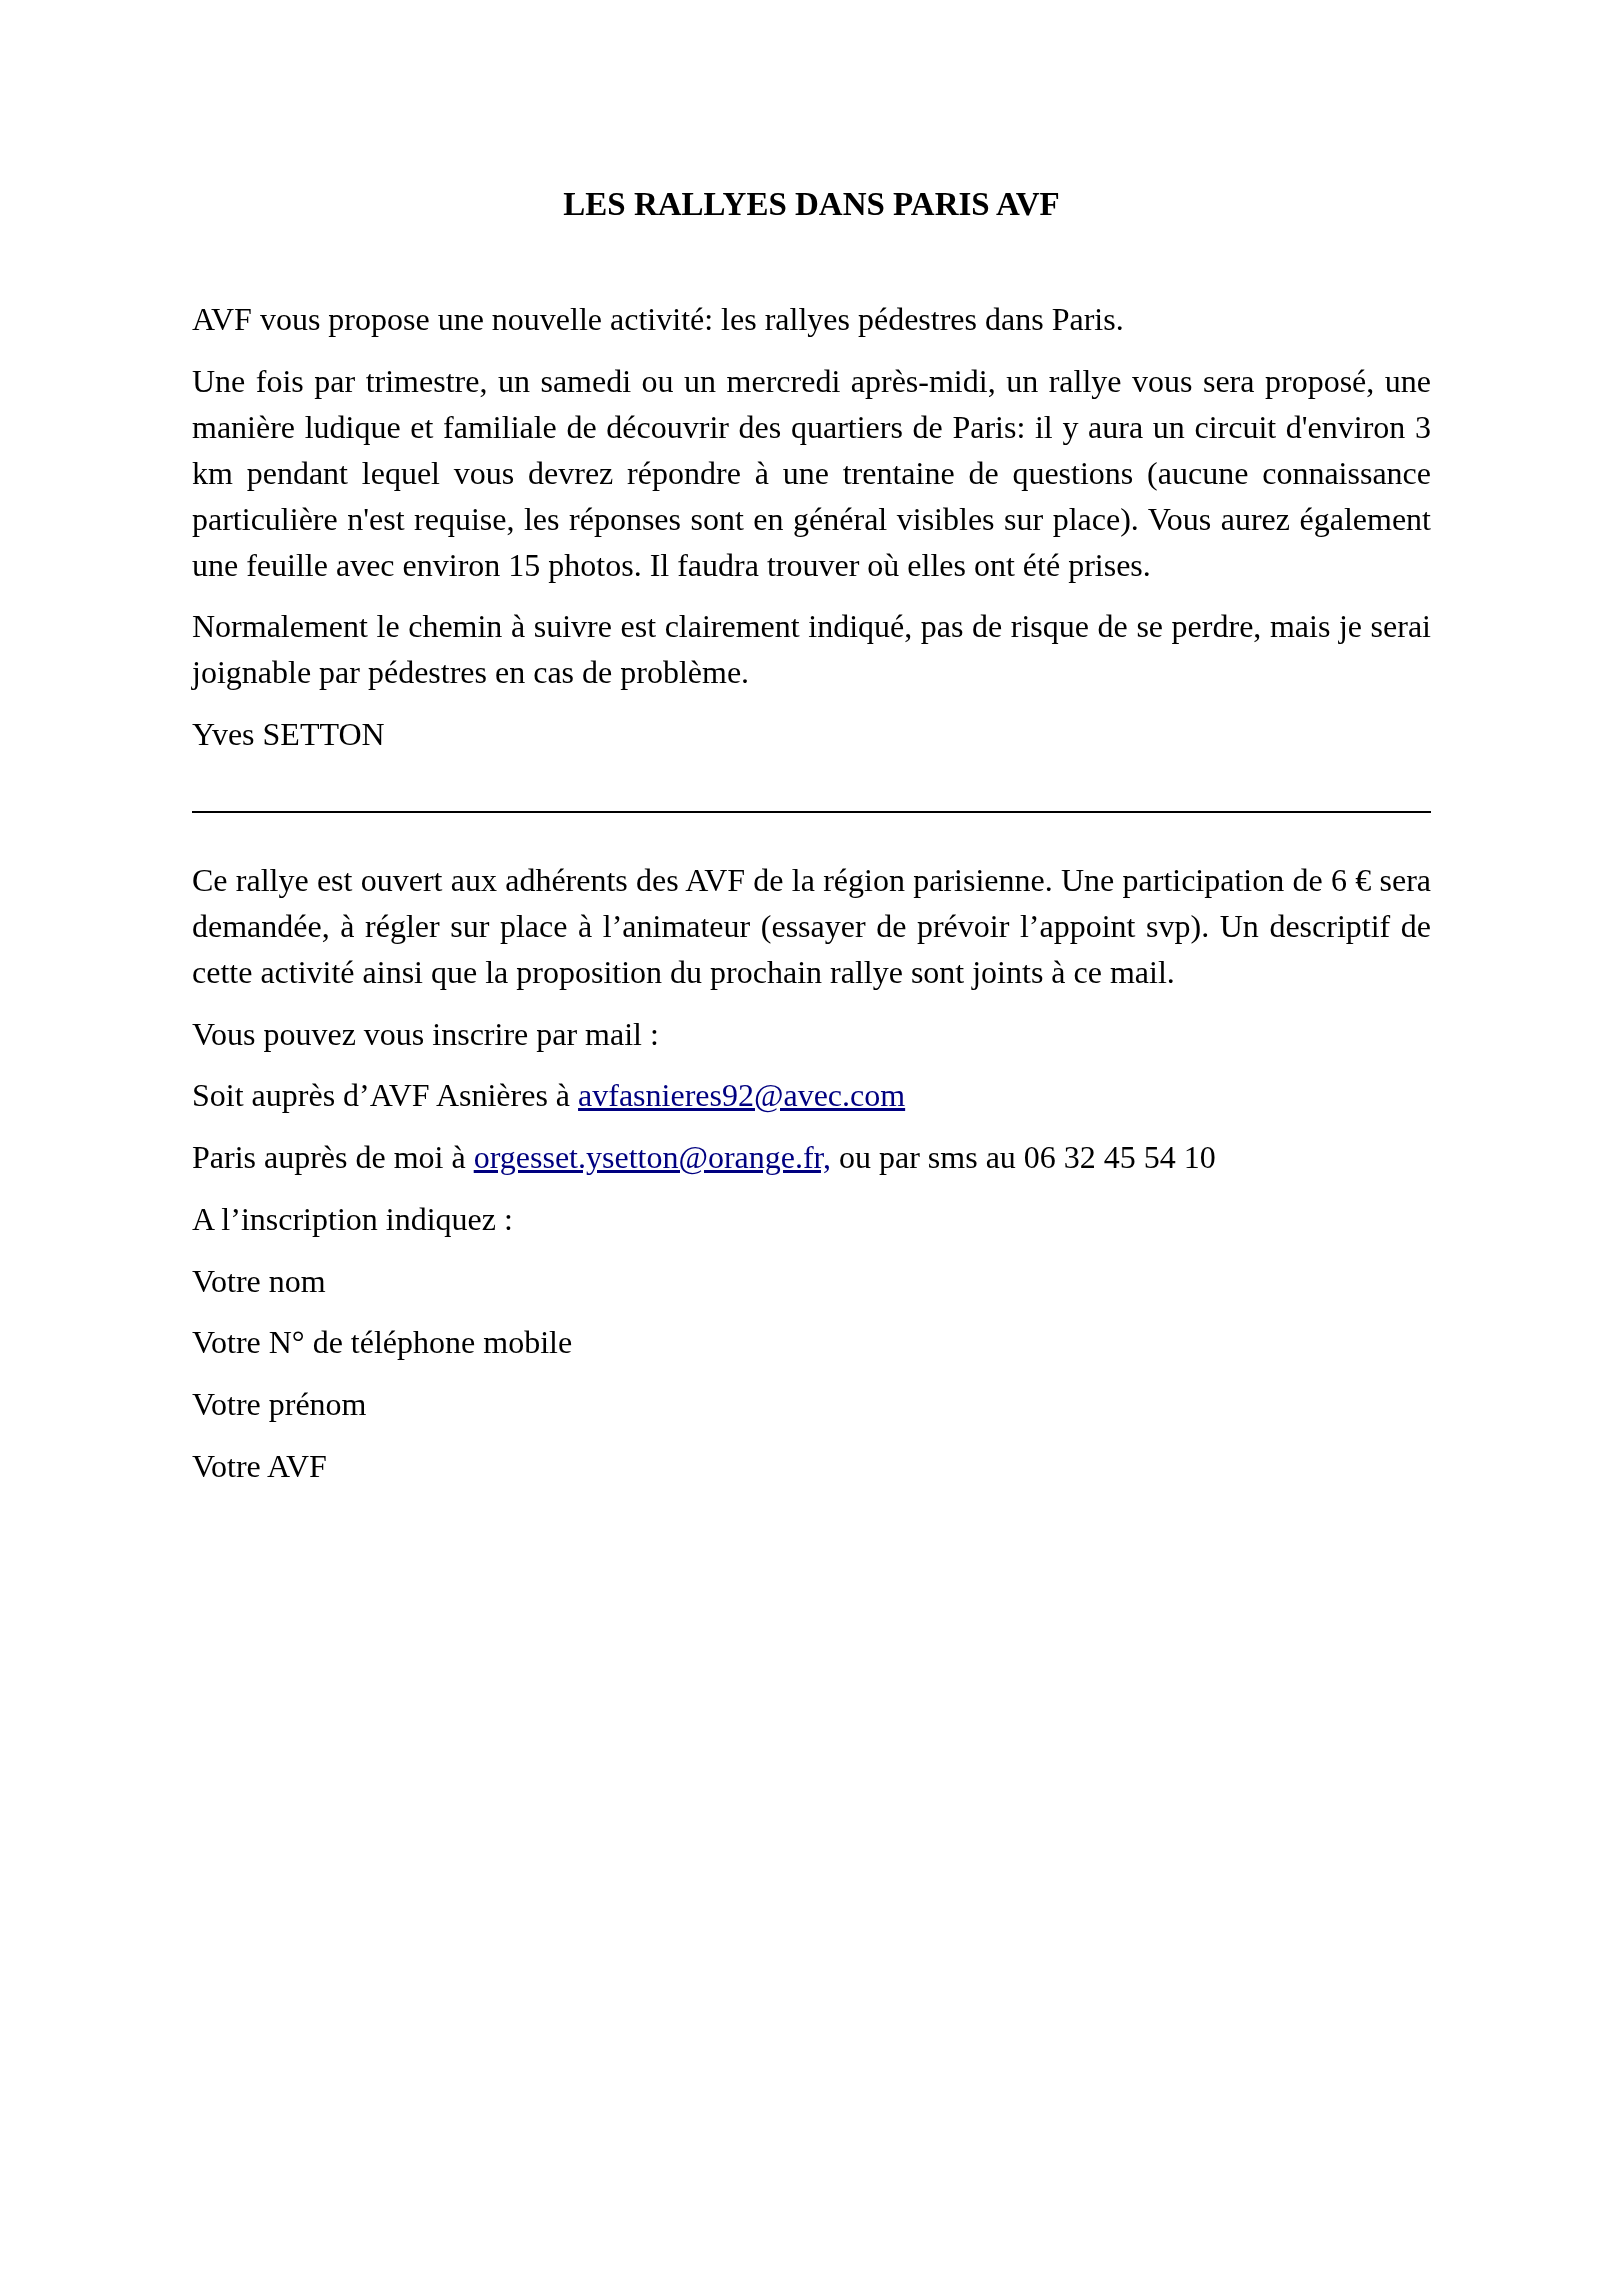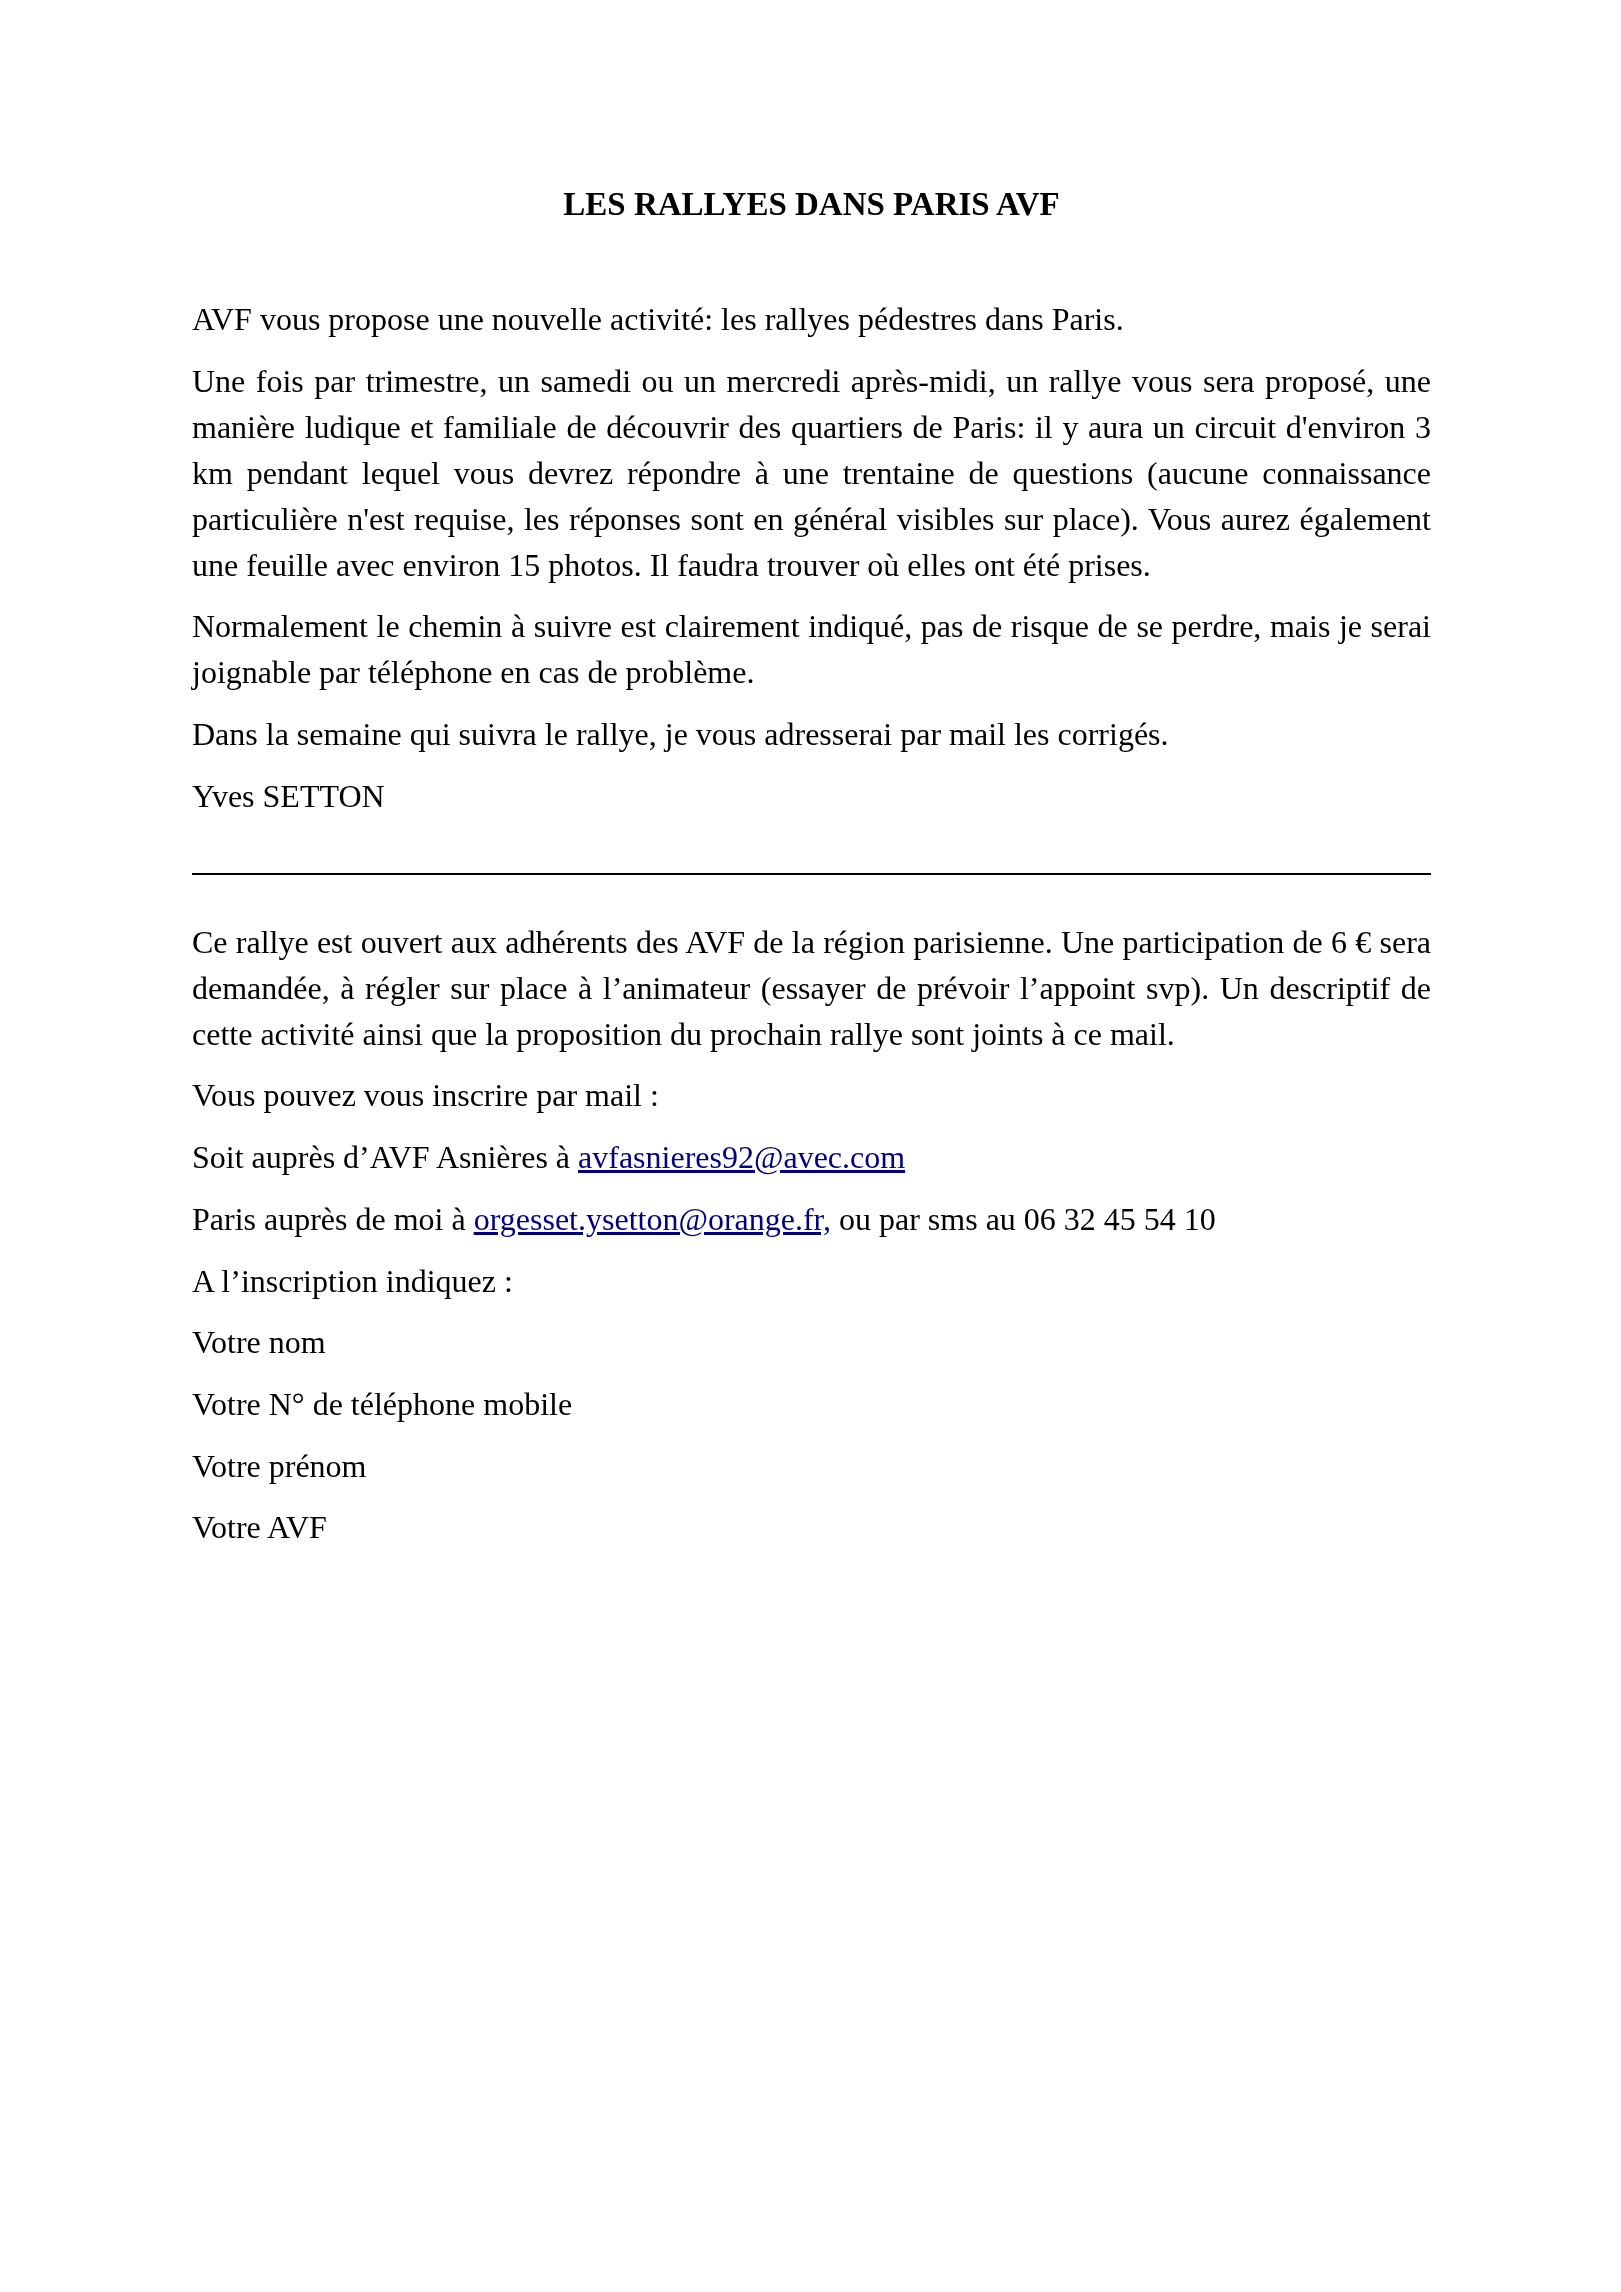--- a/index.html
+++ b/index.html
@@ -49,24 +49,23 @@
 <body>
 
 <div class="page">
 
   <h1 class="doc-title">LES RALLYES DANS PARIS AVF</h1>
 
   <p>AVF vous propose une nouvelle activité: les rallyes pédestres dans Paris.</p>
 
   <p class="just">Une fois par trimestre, un samedi ou un mercredi après-midi, un rallye vous sera proposé, une manière ludique et familiale de découvrir des quartiers de Paris: il y aura un circuit d'environ 3 km pendant lequel vous devrez répondre à une trentaine de questions (aucune connaissance particulière n'est requise, les réponses sont en général visibles sur place). Vous aurez également une feuille avec environ 15 photos. Il faudra trouver où elles ont été prises.</p>
 
-  <p class="just">Normalement le chemin à suivre est clairement indiqué, pas de risque de se perdre, mais je serai joignable par téléphone en cas de problème.</p>
+  <p class="just">Normalement le chemin à suivre est clairement indiqué, pas de risque de se perdre, mais je serai joignable par pédestres en cas de problème.</p>
 
 
-  <p>Dans la semaine qui suivra le rallye, je vous adresserai par mail les corrigés.</p>
 
   <p>Yves SETTON</p>
 
   <hr class="divider">
 
   <p class="just">Ce rallye est ouvert aux adhérents des AVF de la région parisienne. Une participation de 6 € sera demandée, à régler sur place à l’animateur (essayer de prévoir l’appoint svp). Un descriptif de cette activité ainsi que la proposition du prochain rallye sont joints à ce mail.</p>
 
   <p>Vous pouvez vous inscrire par mail :</p>
 
   <p><span>Soit auprès d’AVF Asnières à </span><a href="#" class="maillink">avfasnieres92@avec.com</a></p>

